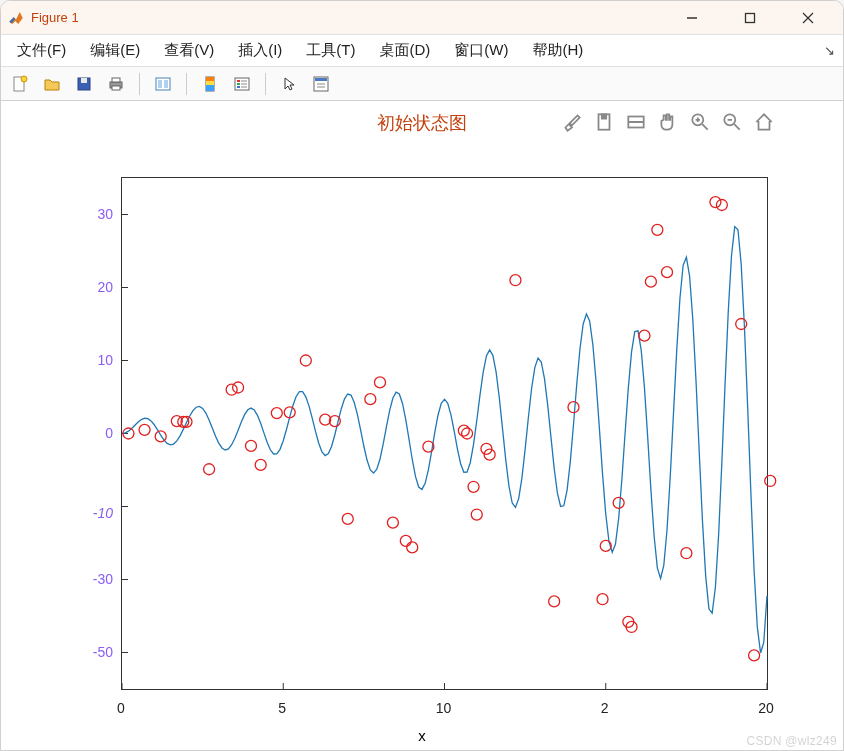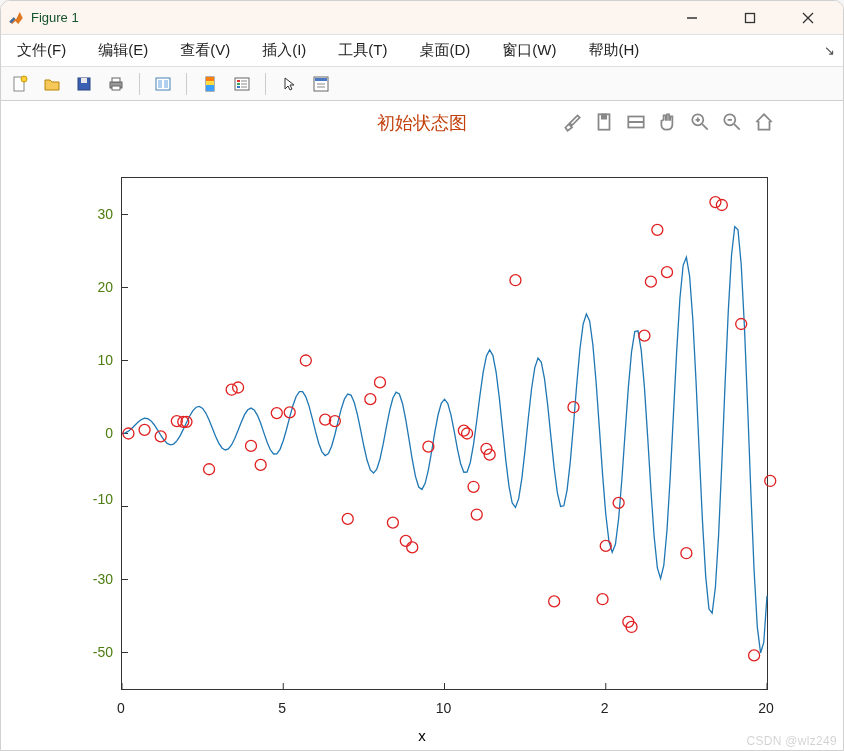--- a/index.html
+++ b/index.html
@@ -21,35 +21,35 @@
     position: relative;
   }
   .titlebar {
     height: 34px;
     background: #fdf6f0;
     display: flex; align-items: center;
     padding: 0 6px;
     border-bottom: 1px solid #e0e0e0;
   }
   .titlebar .app-icon { width: 18px; height: 18px; margin-right: 6px; }
-  .title-text { font-size: 13px; color: #14532d; }
+  .title-text { font-size: 13px; color: #c2410c; }
   .win-controls { margin-left: auto; display: flex; gap: 0; }
   .win-btn {
     width: 58px; height: 30px; display:flex; align-items:center; justify-content:center;
     font-size: 15px; color:#333; cursor:pointer;
   }
 
   .menubar {
     height: 32px;
     display:flex; align-items:center;
     padding: 8px 8px;
     font-size: 15px;
     border-bottom: 1px solid #e0e0e0;
     color:#222;
-    gap: 16px;
+    gap: 8px;
     position: relative;
   }
   .menu-item { padding: 4px 8px; cursor:pointer; white-space:nowrap; }
   .menu-arrow { position:absolute; right:8px; font-size:13px; color:#555; }
 
   .toolbar {
     height: 34px;
     display:flex; align-items:center;
     padding: 0 6px;
     gap: 6px;
@@ -88,21 +88,21 @@
   }
   .plot-box {
     position:absolute;
     left: 120px; right: 75px; top: 42px; bottom: 60px;
     border: 1px solid #333;
     background:#fff;
   }
   .yaxis-labels {
     position:absolute; left:0; top:42px; bottom:60px; width:118px;
   }
-  .ylabel { position:absolute; right:6px; font-size:14px; color:#4d7c0f; transform:translateY(-50%); }
+  .ylabel { position:absolute; right:6px; font-size:14px; color:#8b5cf6; transform:translateY(-50%); }
   .xaxis-labels {
     position:absolute; left:120px; right:75px; bottom:30px; height:20px;
   }
   .xlabel { position:absolute; top:0; font-size:14px; color:#222; transform:translateX(-50%); }
   .axis-title-x { position:absolute; left:50%; bottom:6px; transform:translateX(-50%); font-size:15px; }
   svg.plot-svg { width:100%; height:100%; display:block; overflow:visible; }
   .line-path { fill:none; stroke:#1f77b4; stroke-width:1.3; }
   .marker { fill:none; stroke:#e02020; stroke-width:1.3; }
   .tick { stroke:#333; stroke-width:1; }
 
@@ -271,21 +271,21 @@
         <svg viewBox="0 0 20 20">
             <path d="M3 10 L10 3 L17 10 M5 9 V17 H15 V9"></path>
           </svg>
       </div>
     </div>
 
     <div class="chart-area">
       <div class="yaxis-labels" id="ylbls">
           <div class="ylabel" style="top: 474.5px;">-50</div>
           <div class="ylabel" style="top: 401.5px;">-30</div>
-          <div class="ylabel" style="top: 322px;">-10</div>
+          <div class="ylabel" style="top: 336px; font-style: italic;">-10</div>
           <div class="ylabel" style="top: 255.5px;">0</div>
           <div class="ylabel" style="top: 182.5px;">10</div>
           <div class="ylabel" style="top: 109.5px;">20</div>
           <div class="ylabel" style="top: 36.5px;">30</div>
         </div>
       <div class="plot-box">
         <svg class="plot-svg" id="plotsvg" preserveAspectRatio="none" viewBox="0 0 645 511">
             <line class="tick" x1="0" x2="6" y1="474.5" y2="474.5"></line>
             <line class="tick" x1="0" x2="6" y1="401.5" y2="401.5"></line>
             <line class="tick" x1="0" x2="6" y1="328.5" y2="328.5"></line>

